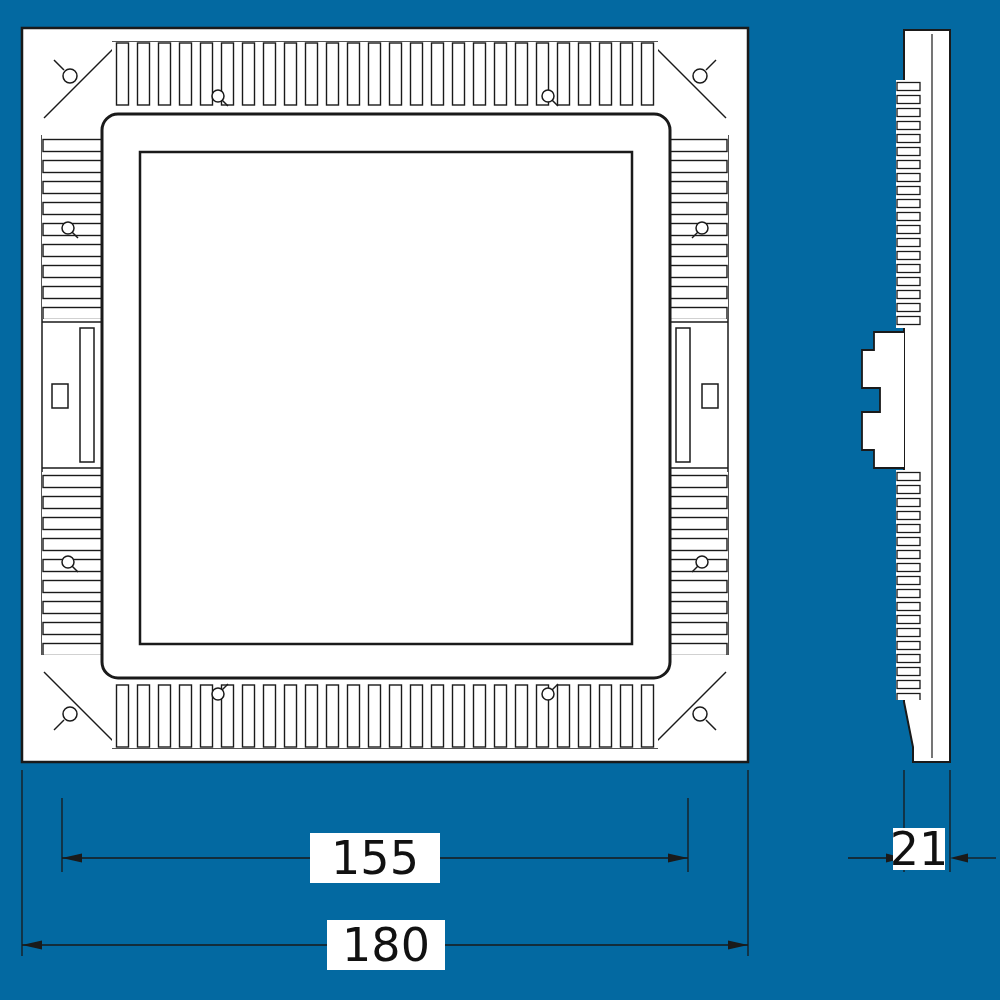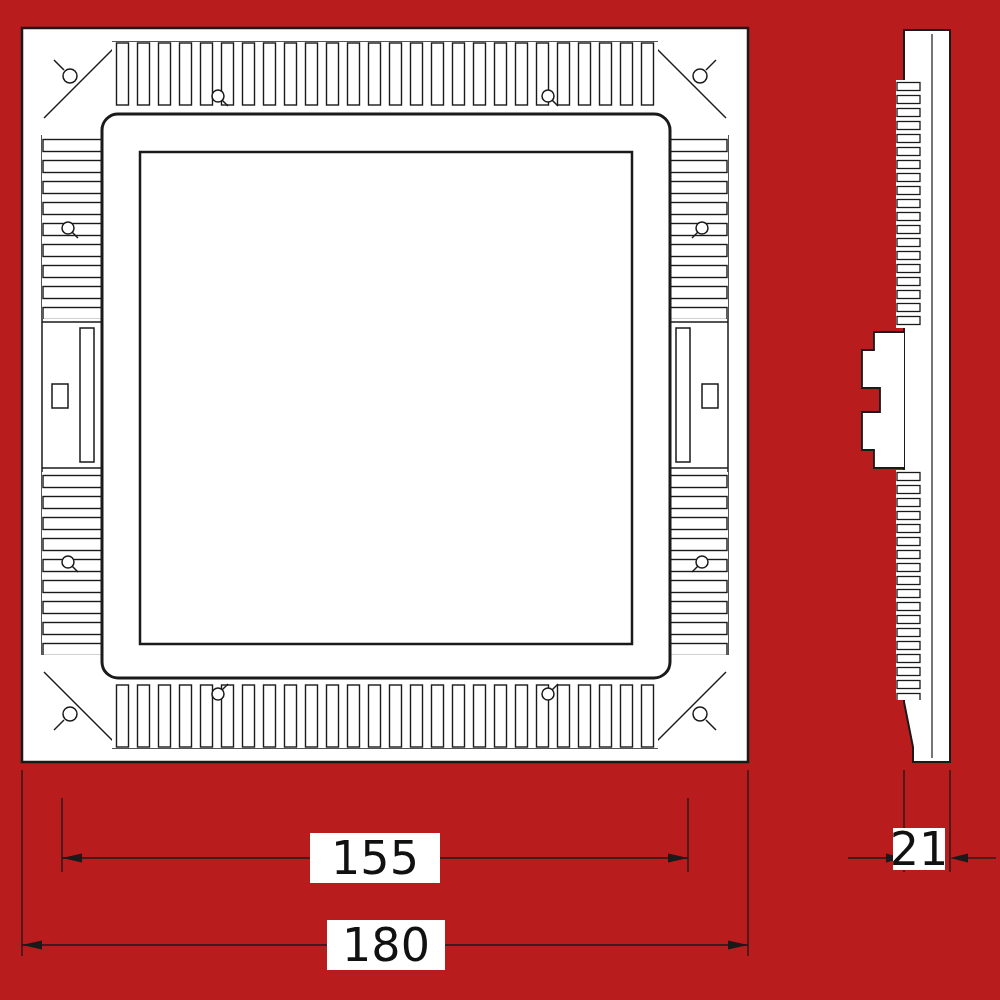--- a/index.html
+++ b/index.html
@@ -5,21 +5,21 @@
   html, body {
     margin: 0;
     padding: 0;
     background: #ffffff;
     font-family: "DejaVu Sans", "Liberation Sans", sans-serif;
   }
   #canvas {
     position: relative;
     width: 1000px;
     height: 1000px;
-    background: #b91c1c;
+    background: #0369a1;
     overflow: hidden;
   }
   svg text {
     font-family: "DejaVu Sans", "Liberation Sans", sans-serif;
     font-size: 46px;
     fill: #111111;
   }
 </style>
 </head>
 <body>

